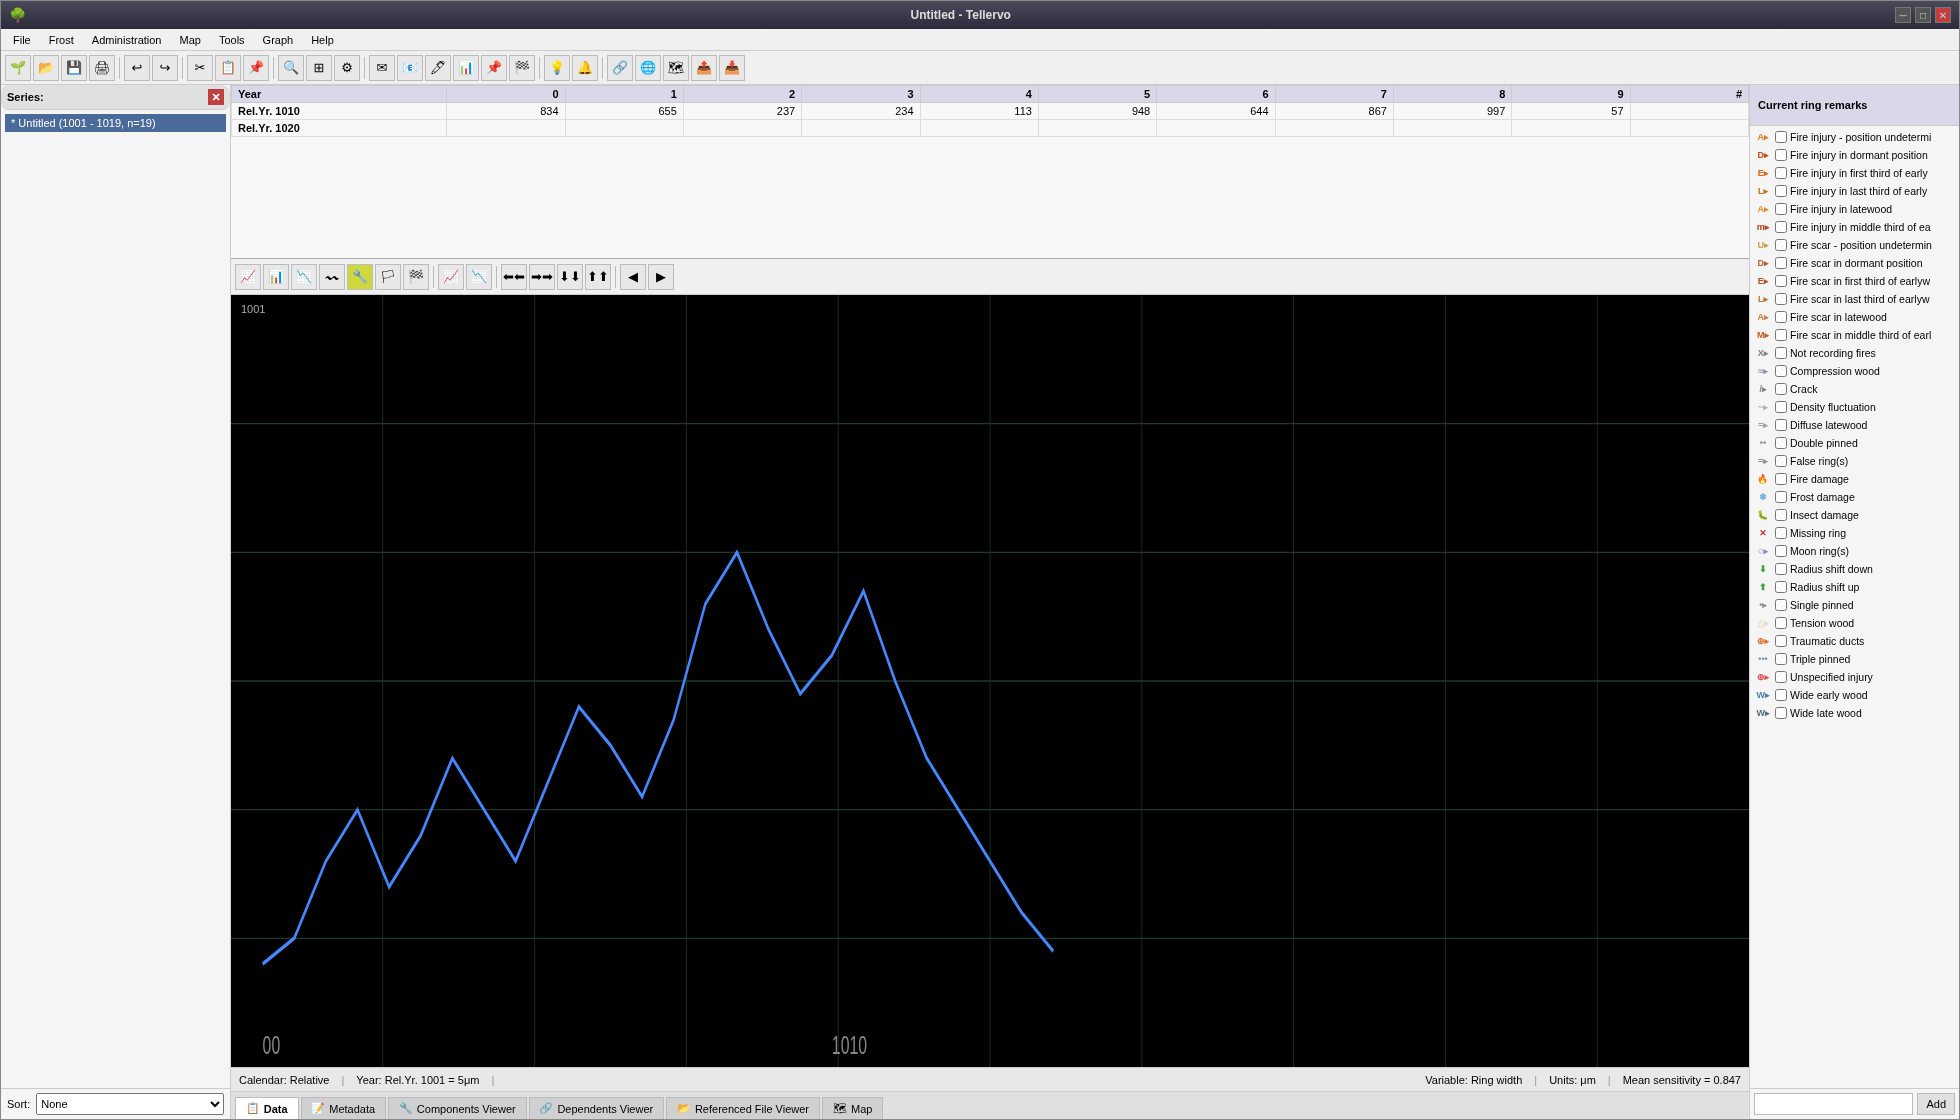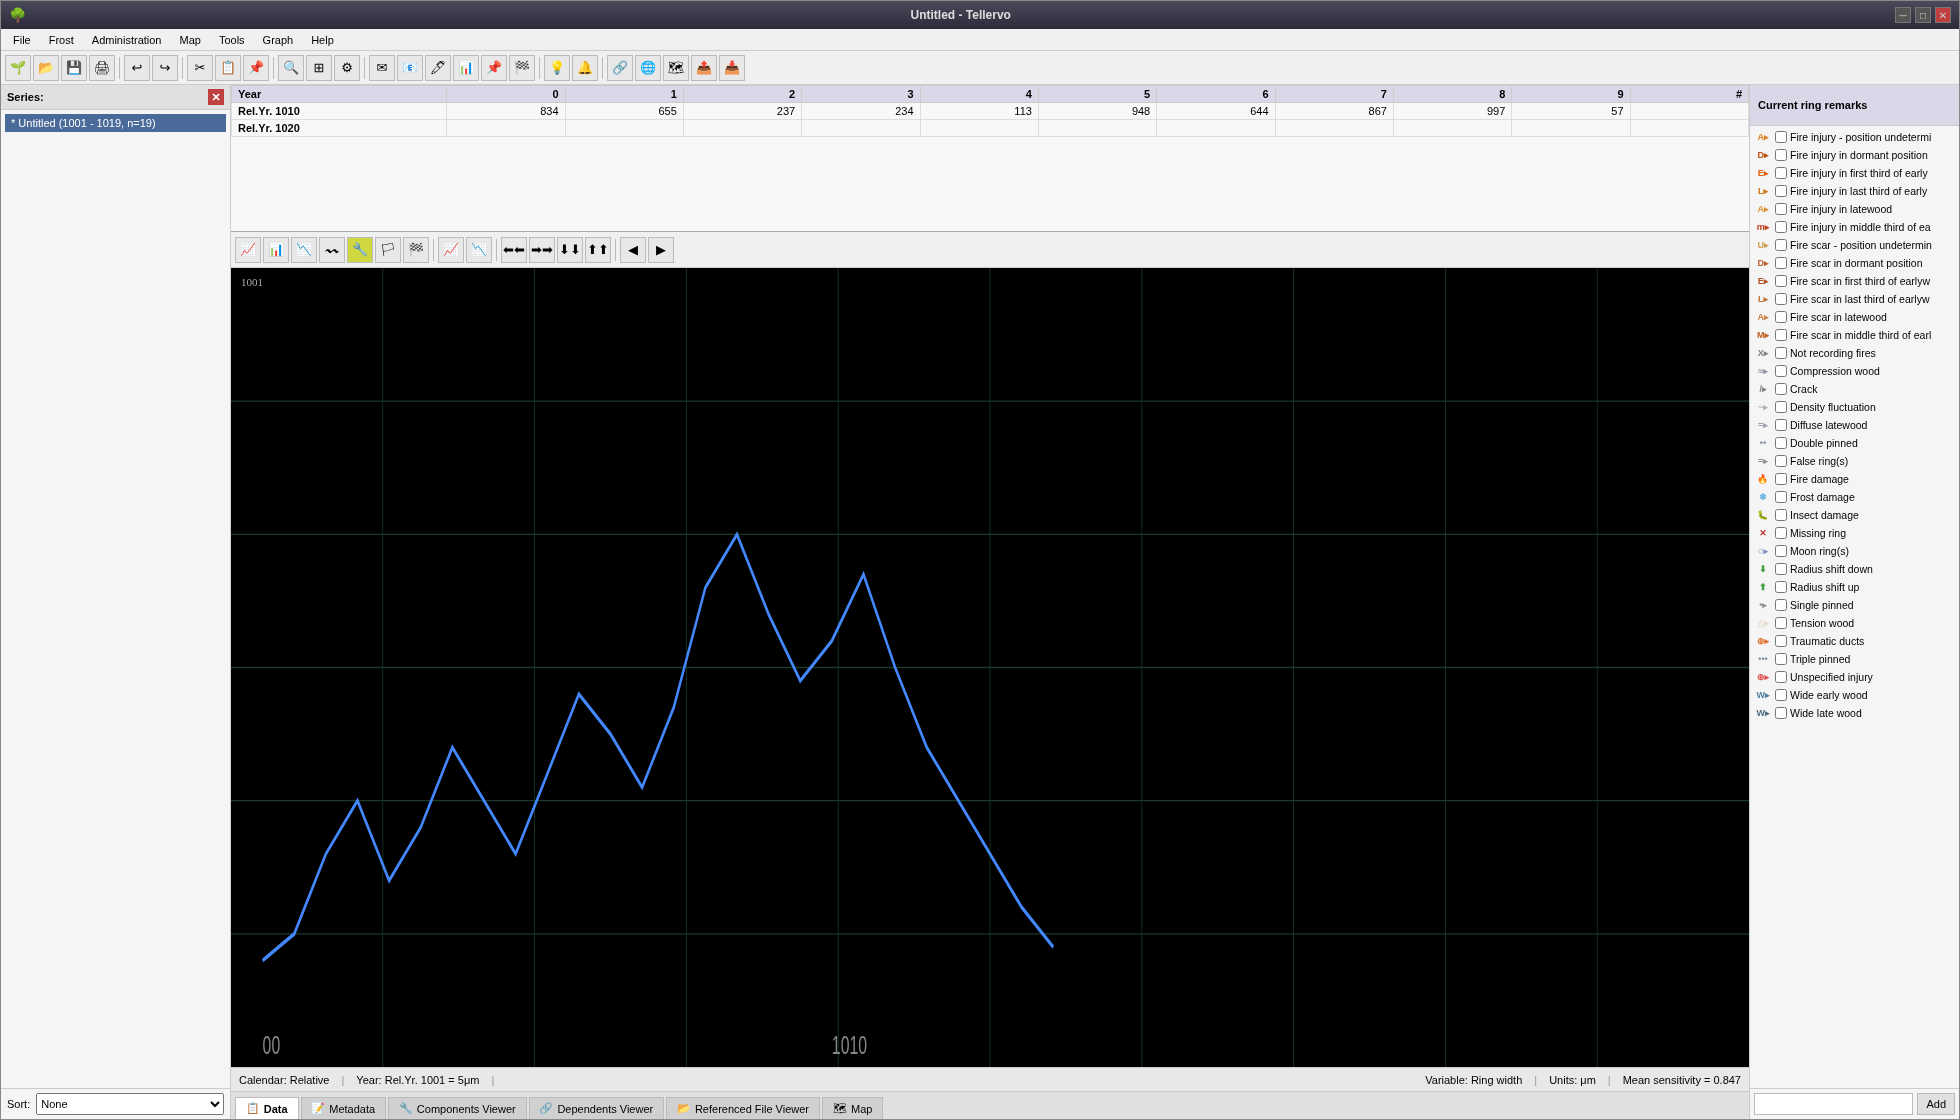--- a/index.html
+++ b/index.html
@@ -81,20 +81,21 @@
       flex-direction: column;
     }
     #series-header {
       background: #e0e0e0;
       padding: 4px 6px;
       display: flex;
       align-items: center;
       justify-content: space-between;
       border-bottom: 1px solid #ccc;
       font-weight: bold;
+      border-radius: 8px;
     }
     #series-close {
       background: #c04040; color: white;
       width: 16px; height: 16px;
       display: flex; align-items: center; justify-content: center;
       font-size: 11px; cursor: pointer; font-weight: bold;
     }
     #series-list { flex: 1; padding: 4px; overflow-y: auto; }
     .series-item {
       padding: 3px 6px;
@@ -114,21 +115,21 @@
     #sort-select {
       flex: 1; height: 22px; font-size: 11px;
     }
     #center-panel {
       flex: 1;
       display: flex;
       flex-direction: column;
       overflow: hidden;
     }
     #data-table-area {
-      height: 147px;
+      height: 174px;
       overflow: auto;
       border-bottom: 1px solid #aaa;
       background: #f8f8f8;
       position: relative;
     }
     #data-table {
       border-collapse: collapse;
       font-size: 11px;
       width: 100%;
     }
@@ -161,21 +162,20 @@
       flex: 1;
       background: #000;
       position: relative;
       overflow: hidden;
     }
     #chart-label {
       position: absolute;
       top: 8px; left: 10px;
       color: #aaa;
       font-size: 11px;
-      font-family: Liberation Serif, serif;
     }
     #chart-svg {
       width: 100%; height: 100%;
     }
     #status-bar {
       height: 24px;
       background: #e8e8e8;
       border-top: 1px solid #ccc;
       display: flex;
       align-items: center;

